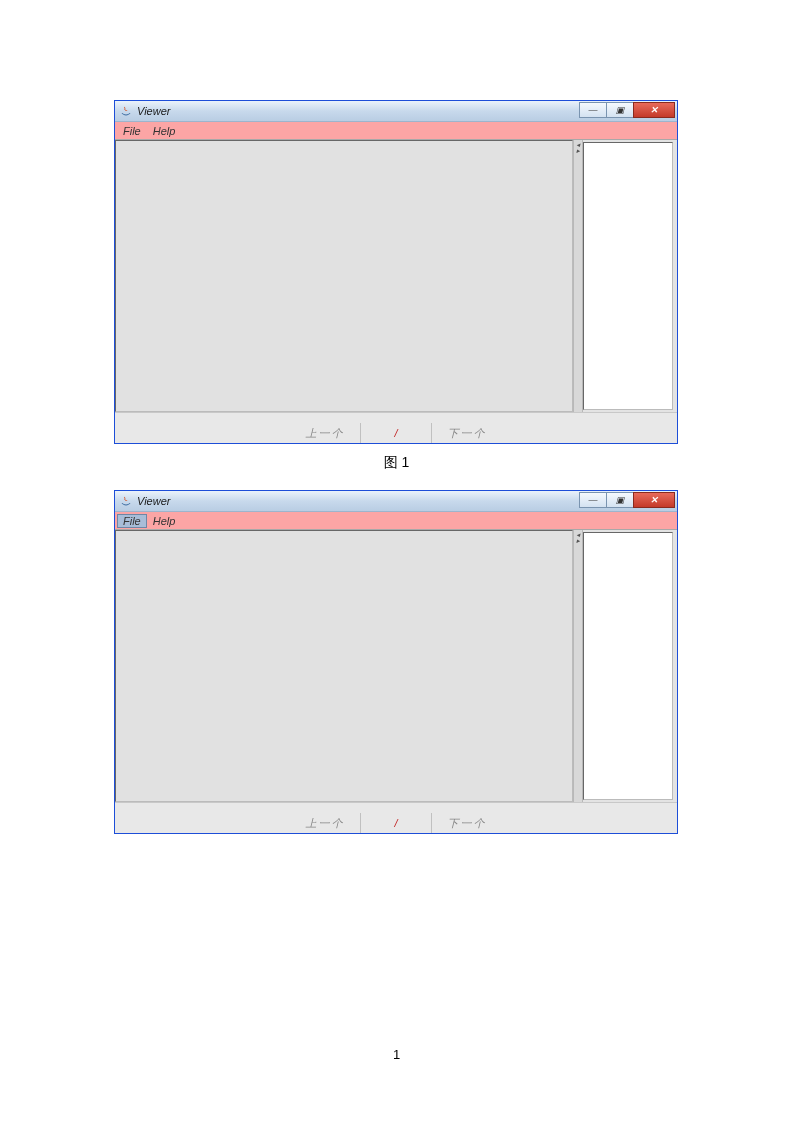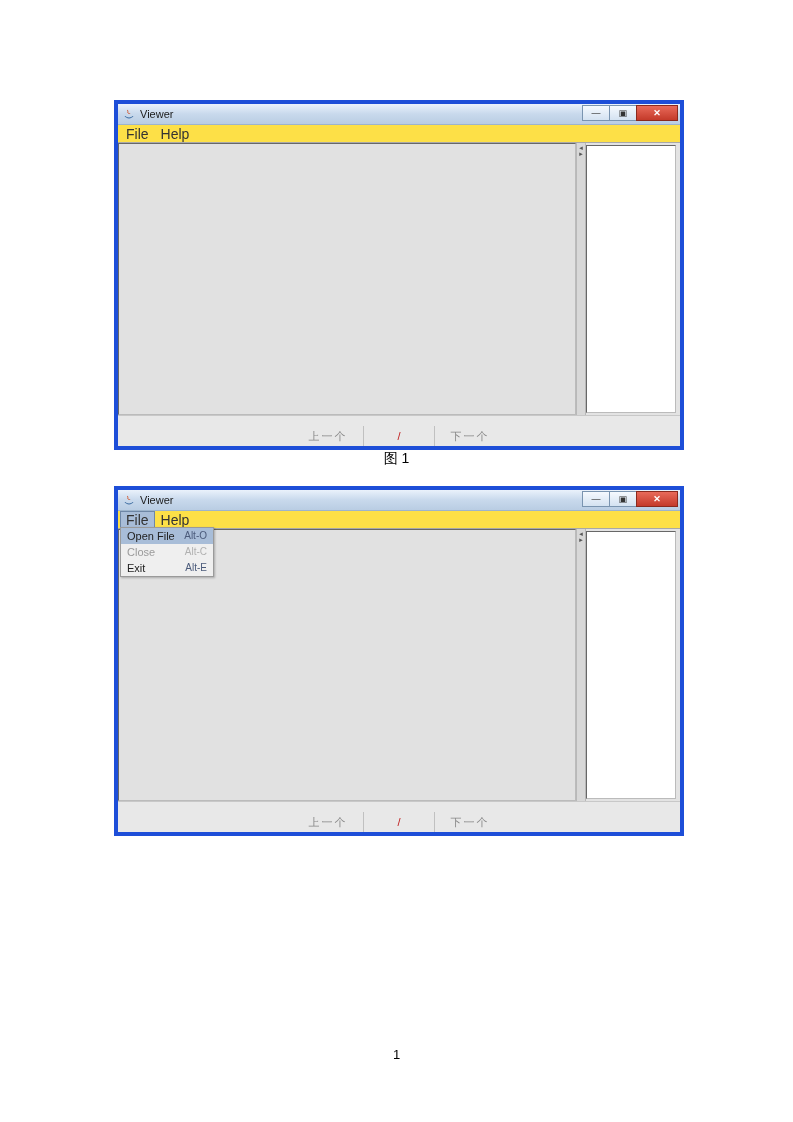--- a/index.html
+++ b/index.html
@@ -14,28 +14,30 @@
   }
   .page {
     padding: 100px 114px 0 114px;
   }
   .figwrap {
     margin-bottom: 18px;
   }
   .caption {
     text-align: center;
     font-size: 14px;
+    margin-top: 10px;
     color: #000;
   }
   
   .window {
     width: 562px;
-    border: 4px solid #1d4ed8;
+    border: 1px solid #1d4ed8;
     background: #e6ecf2;
     box-shadow: 0 0 0 1px #9db4cc inset;
+    font-style: italic;
   }
   .titlebar {
     height: 20px;
     background: linear-gradient(to bottom, #eaf2fb 0%, #c8d9ec 50%, #b9cde3 100%);
     display: flex;
     align-items: center;
     padding: 0 4px;
     border-bottom: 1px solid #9db4cc;
     position: relative;
   }
@@ -66,26 +68,26 @@
     margin-left: -1px;
   }
   .winbtn.close {
     width: 40px;
     background: linear-gradient(to bottom,#e86a5a,#c43a2a);
     color:#fff; border-color:#8a2a1e;
   }
   .winbtn.close span { font-weight:bold; }
   .menubar {
     height: 17px;
-    background: #fde047;
+    background: #fca5a5;
     border-bottom: 1px solid #a8a8a8;
     display: flex;
     align-items: center;
     padding-left: 2px;
-    font-size: 14px;
+    font-size: 11px;
     color: #333;
   }
   .menuitem {
     padding: 1px 6px;
     cursor: default;
   }
   .menuitem.open {
     background: #a8bdd8;
     border: 1px solid #6e87a6;
     padding: 0 5px;
@@ -246,34 +248,20 @@
           <div class="winbtn close">
               <span>✕</span>
             </div>
         </div>
       </div>
       <div class="menubar">
         <div class="menuitem open">File</div>
         <div class="menuitem">Help</div>
       </div>
 
-      <div class="dropdown">
-        <div class="dditem sel">
-          <span>Open File</span>
-          <span class="ddaccel">Alt-O</span>
-        </div>
-        <div class="dditem disabled">
-          <span>Close</span>
-          <span class="ddaccel">Alt-C</span>
-        </div>
-        <div class="dditem">
-          <span>Exit</span>
-          <span class="ddaccel">Alt-E</span>
-        </div>
-      </div>
       <div class="clientarea">
         <div class="mainpane"></div>
         <div class="divider">
           <span class="arrow">◂</span>
           <span class="arrow">▸</span>
         </div>
         <div class="sidepane"></div>
       </div>
       <div class="bottombar">
         <div class="navbtn">上一个</div>

